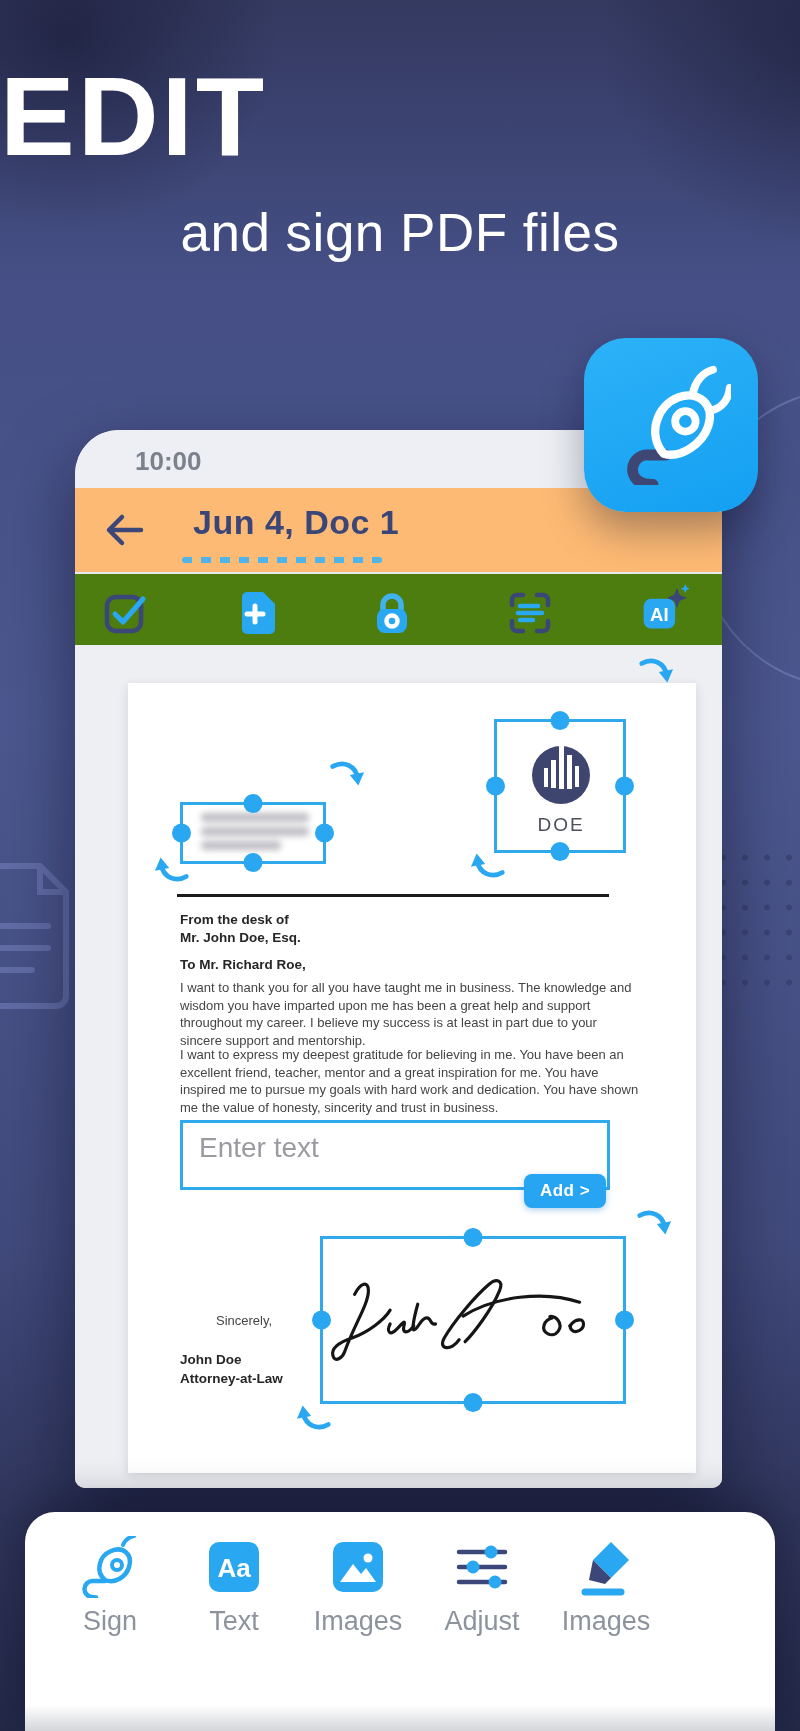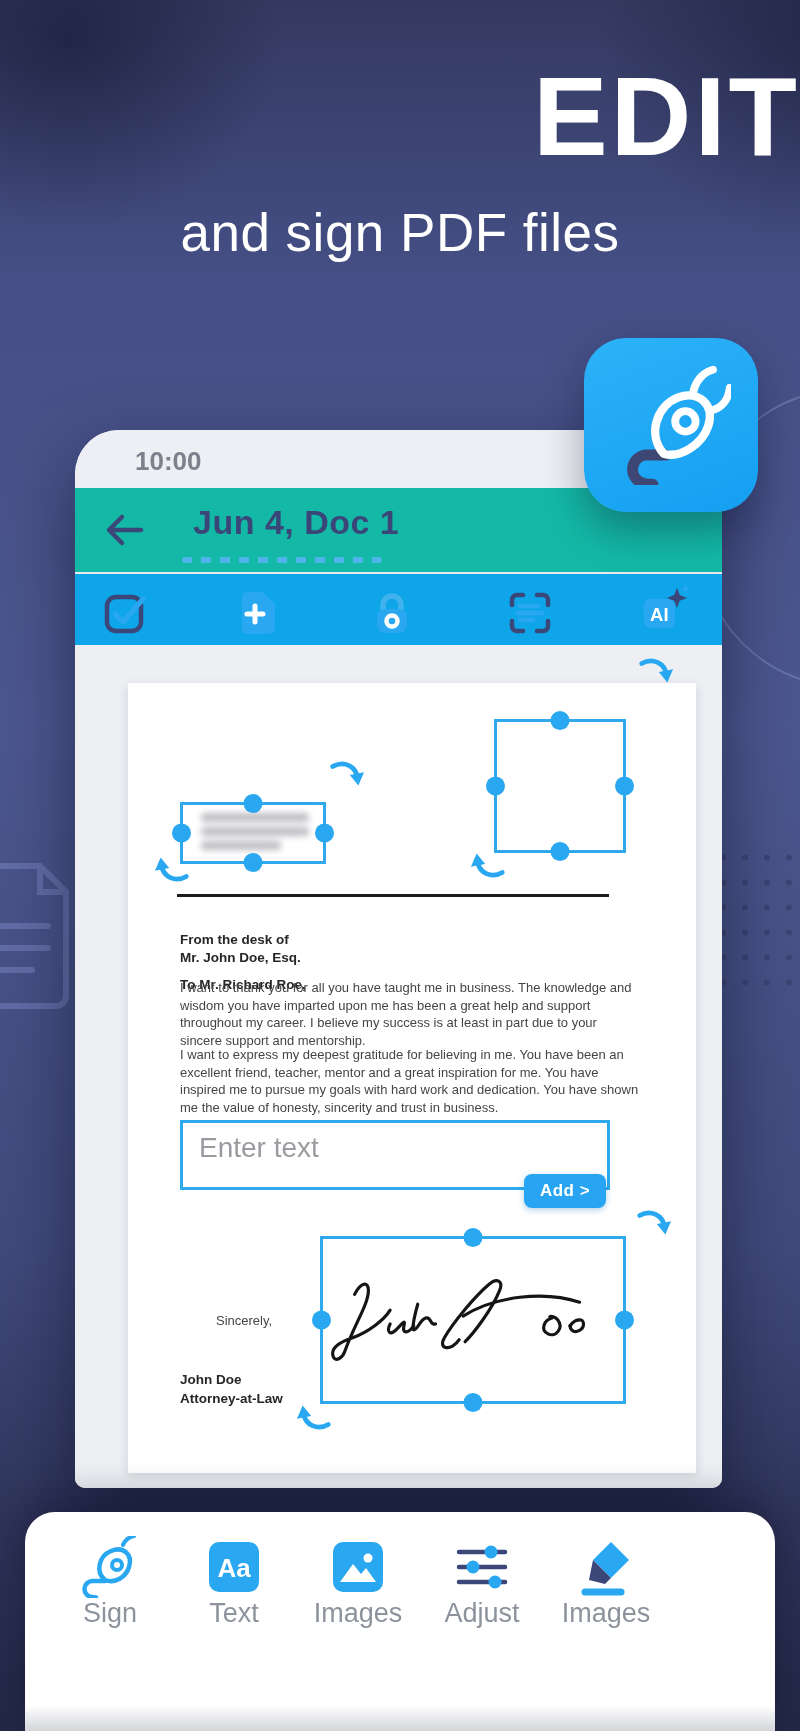--- a/index.html
+++ b/index.html
@@ -10,51 +10,51 @@
   
   .blob{position:absolute;border-radius:50%;pointer-events:none;}
   .blob-tl{left:-140px;top:-150px;width:420px;height:380px;background:radial-gradient(closest-side,rgba(18,20,44,.55),rgba(18,20,44,0));}
   .blob-tr{left:600px;top:-170px;width:460px;height:420px;background:radial-gradient(closest-side,rgba(18,20,44,.5),rgba(18,20,44,0));}
   .deco-circle{position:absolute;left:698px;top:388px;width:300px;height:300px;border:2px solid rgba(130,142,196,.5);border-radius:50%;}
   .deco-dots{position:absolute;left:712px;top:845px;width:90px;height:148px;
     background-image:radial-gradient(circle,#3a4272 2.6px,transparent 3.4px);
     background-size:22px 25px;opacity:.9;}
   .deco-doc{position:absolute;left:-18px;top:856px;opacity:.75;}
   
-  .hero-title{position:absolute;left:0;top:58px;width:100%;text-align:right;
+  .hero-title{position:absolute;left:0;top:58px;width:100%;text-align:left;
     color:#fff;font-size:112px;font-weight:800;letter-spacing:3px;line-height:1.05;}
   .hero-sub{position:absolute;left:0;top:202px;width:100%;text-align:center;
     color:#fff;font-size:53px;font-weight:500;letter-spacing:.5px;}
   
   .app-icon{position:absolute;left:584px;top:338px;width:174px;height:174px;border-radius:42px;
     background:linear-gradient(160deg,#2cb2f7 0%,#149ff2 100%);z-index:30;
     box-shadow:0 18px 40px rgba(10,14,40,.35);display:flex;align-items:center;justify-content:center;}
   
   .phone{position:absolute;left:75px;top:430px;width:647px;height:1058px;background:#fff;
     border-radius:44px 44px 10px 10px;z-index:10;box-shadow:0 30px 70px rgba(8,10,30,.5);overflow:hidden;}
   .statusbar{position:absolute;left:0;top:0;width:100%;height:58px;background:#edeff4;border-radius:44px 44px 0 0;}
   .status-time{position:absolute;left:60px;top:16px;font-size:26px;font-weight:600;color:#7c818c;}
-  .navbar{position:absolute;left:0;top:58px;width:100%;height:84px;background:#14b8a6;}
+  .navbar{position:absolute;left:0;top:58px;width:100%;height:84px;background:#fdba74;}
   .back-btn{position:absolute;left:28px;top:22px;width:42px;height:40px;cursor:pointer;}
   .doc-title{position:absolute;left:118px;top:15px;font-size:34px;font-weight:700;color:#3a4678;letter-spacing:.5px;}
   .title-underline{position:absolute;left:107px;top:69px;width:200px;height:6px;
     background:repeating-linear-gradient(90deg,#4fb4e9 0 10px,transparent 10px 19px);border-radius:3px;}
   .nav-divider{position:absolute;left:0;top:142px;width:100%;height:2px;background:#e7e9ee;}
-  .iconrow{position:absolute;left:0;top:144px;width:100%;height:80px;background:#0ea5e9;}
+  .iconrow{position:absolute;left:0;top:144px;width:100%;height:80px;background:#4d7c0f;}
   .tool-ic{position:absolute;top:14px;width:50px;height:50px;cursor:pointer;}
   .content{position:absolute;left:0;top:215px;width:100%;height:843px;background:#edeff3;}
   
   .page{position:absolute;left:53px;top:38px;width:568px;height:790px;background:#fff;
     box-shadow:0 3px 10px rgba(40,44,70,.14);}
   .banner{position:absolute;left:0;top:35px;width:283px;height:56px;background:#f4c51d;}
   .banner-text{position:absolute;left:54px;top:10px;font-size:13.5px;line-height:19px;font-weight:800;
     letter-spacing:2.4px;color:#35313c;}
   .rule{position:absolute;left:49px;top:211px;width:432px;height:3px;background:#1b1b1b;}
   .ltr{position:absolute;left:52px;color:#454545;font-size:13px;line-height:17.5px;}
-  .ltr.bold{font-weight:700;color:#262626;font-size:13.5px;line-height:18px;margin-top:20px;}
+  .ltr.bold{font-weight:700;color:#262626;font-size:13.5px;line-height:18px;}
   .para{width:460px;}
   
   .sel{position:absolute;border:3px solid #2fa9ec;cursor:move;}
   .handle{position:absolute;width:19px;height:19px;border-radius:50%;background:#29a7f0;cursor:grab;}
   .h-top{left:50%;top:-11px;transform:translateX(-50%);}
   .h-bottom{left:50%;bottom:-11px;transform:translateX(-50%);}
   .h-left{left:-11px;top:50%;transform:translateY(-50%);}
   .h-right{right:-11px;top:50%;transform:translateY(-50%);}
   .rot{position:absolute;width:38px;height:38px;cursor:grab;}
   .blur-lines{position:absolute;left:18px;top:8px;width:108px;filter:blur(3px);}
@@ -67,21 +67,21 @@
   .textbox input::placeholder{color:#9a9ba0;}
   .addbtn{position:absolute;left:396px;top:491px;width:82px;height:34px;background:#27a5f2;border-radius:8px;
     color:#fff;font-weight:700;font-size:17px;display:flex;align-items:center;justify-content:center;
     letter-spacing:.5px;cursor:pointer;box-shadow:0 2px 6px rgba(30,120,200,.35);}
   .closing{top:629px;margin-left:36px;}
   
   .bottom-card{position:absolute;left:25px;top:1512px;width:750px;height:219px;background:#fff;
     border-radius:30px 30px 0 0;z-index:20;box-shadow:0 -10px 40px rgba(8,10,30,.4);}
   .bt-item{position:absolute;top:24px;width:110px;text-align:center;cursor:pointer;}
   .bt-item svg{display:block;margin:0 auto;}
-  .bt-label{font-size:27px;color:#8d939d;}
+  .bt-label{margin-top:8px;font-size:27px;color:#8d939d;}
   .card-fade{position:absolute;left:0;bottom:0;width:100%;height:26px;
     background:linear-gradient(180deg,rgba(140,145,155,0),rgba(140,145,155,.38));}
 </style>
 </head>
 <body>
 
 <div class="stage">
 
   <div class="blob blob-tl"></div>
   <div class="blob blob-tr"></div>
@@ -167,20 +167,31 @@
         <svg class="rot" style="left:199px;top:75px;" viewBox="0 0 40 40">
           <path d="M6,9 C18,2 30,9 32,20" fill="none" stroke="#29a7f0" stroke-width="5" stroke-linecap="round"></path>
           <polygon points="24,18 33,29 39,15" fill="#29a7f0"></polygon>
         </svg>
         <svg class="rot" style="left:26px;top:164px;transform:rotate(180deg);" viewBox="0 0 40 40">
           <path d="M6,9 C18,2 30,9 32,20" fill="none" stroke="#29a7f0" stroke-width="5" stroke-linecap="round"></path>
           <polygon points="24,18 33,29 39,15" fill="#29a7f0"></polygon>
         </svg>
 
         <div class="sel" style="left:366px;top:36px;width:132px;height:134px;">
+          <div class="logo-wrap">
+            <svg width="70" height="100" viewBox="0 0 70 100">
+              <circle cx="35" cy="37" r="29" fill="#3e456f"></circle>
+              <rect x="18" y="30" width="4" height="19" fill="#fff"></rect>
+              <rect x="25" y="22" width="5" height="28" fill="#fff"></rect>
+              <rect x="33" y="6" width="5" height="45" fill="#fff"></rect>
+              <rect x="41" y="17" width="5" height="34" fill="#fff"></rect>
+              <rect x="49" y="28" width="4" height="21" fill="#fff"></rect>
+              <text x="35" y="93" text-anchor="middle" font-family="Liberation Sans, sans-serif" font-size="19" letter-spacing="2" fill="#4c505d">DOE</text>
+            </svg>
+          </div>
           <div class="handle h-top"></div>
           <div class="handle h-left"></div>
           <div class="handle h-right"></div>
           <div class="handle h-bottom"></div>
         </div>
         <svg class="rot" style="left:508px;top:-28px;" viewBox="0 0 40 40">
           <path d="M6,9 C18,2 30,9 32,20" fill="none" stroke="#29a7f0" stroke-width="5" stroke-linecap="round"></path>
           <polygon points="24,18 33,29 39,15" fill="#29a7f0"></polygon>
         </svg>
         <svg class="rot" style="left:342px;top:160px;transform:rotate(180deg);" viewBox="0 0 40 40">

